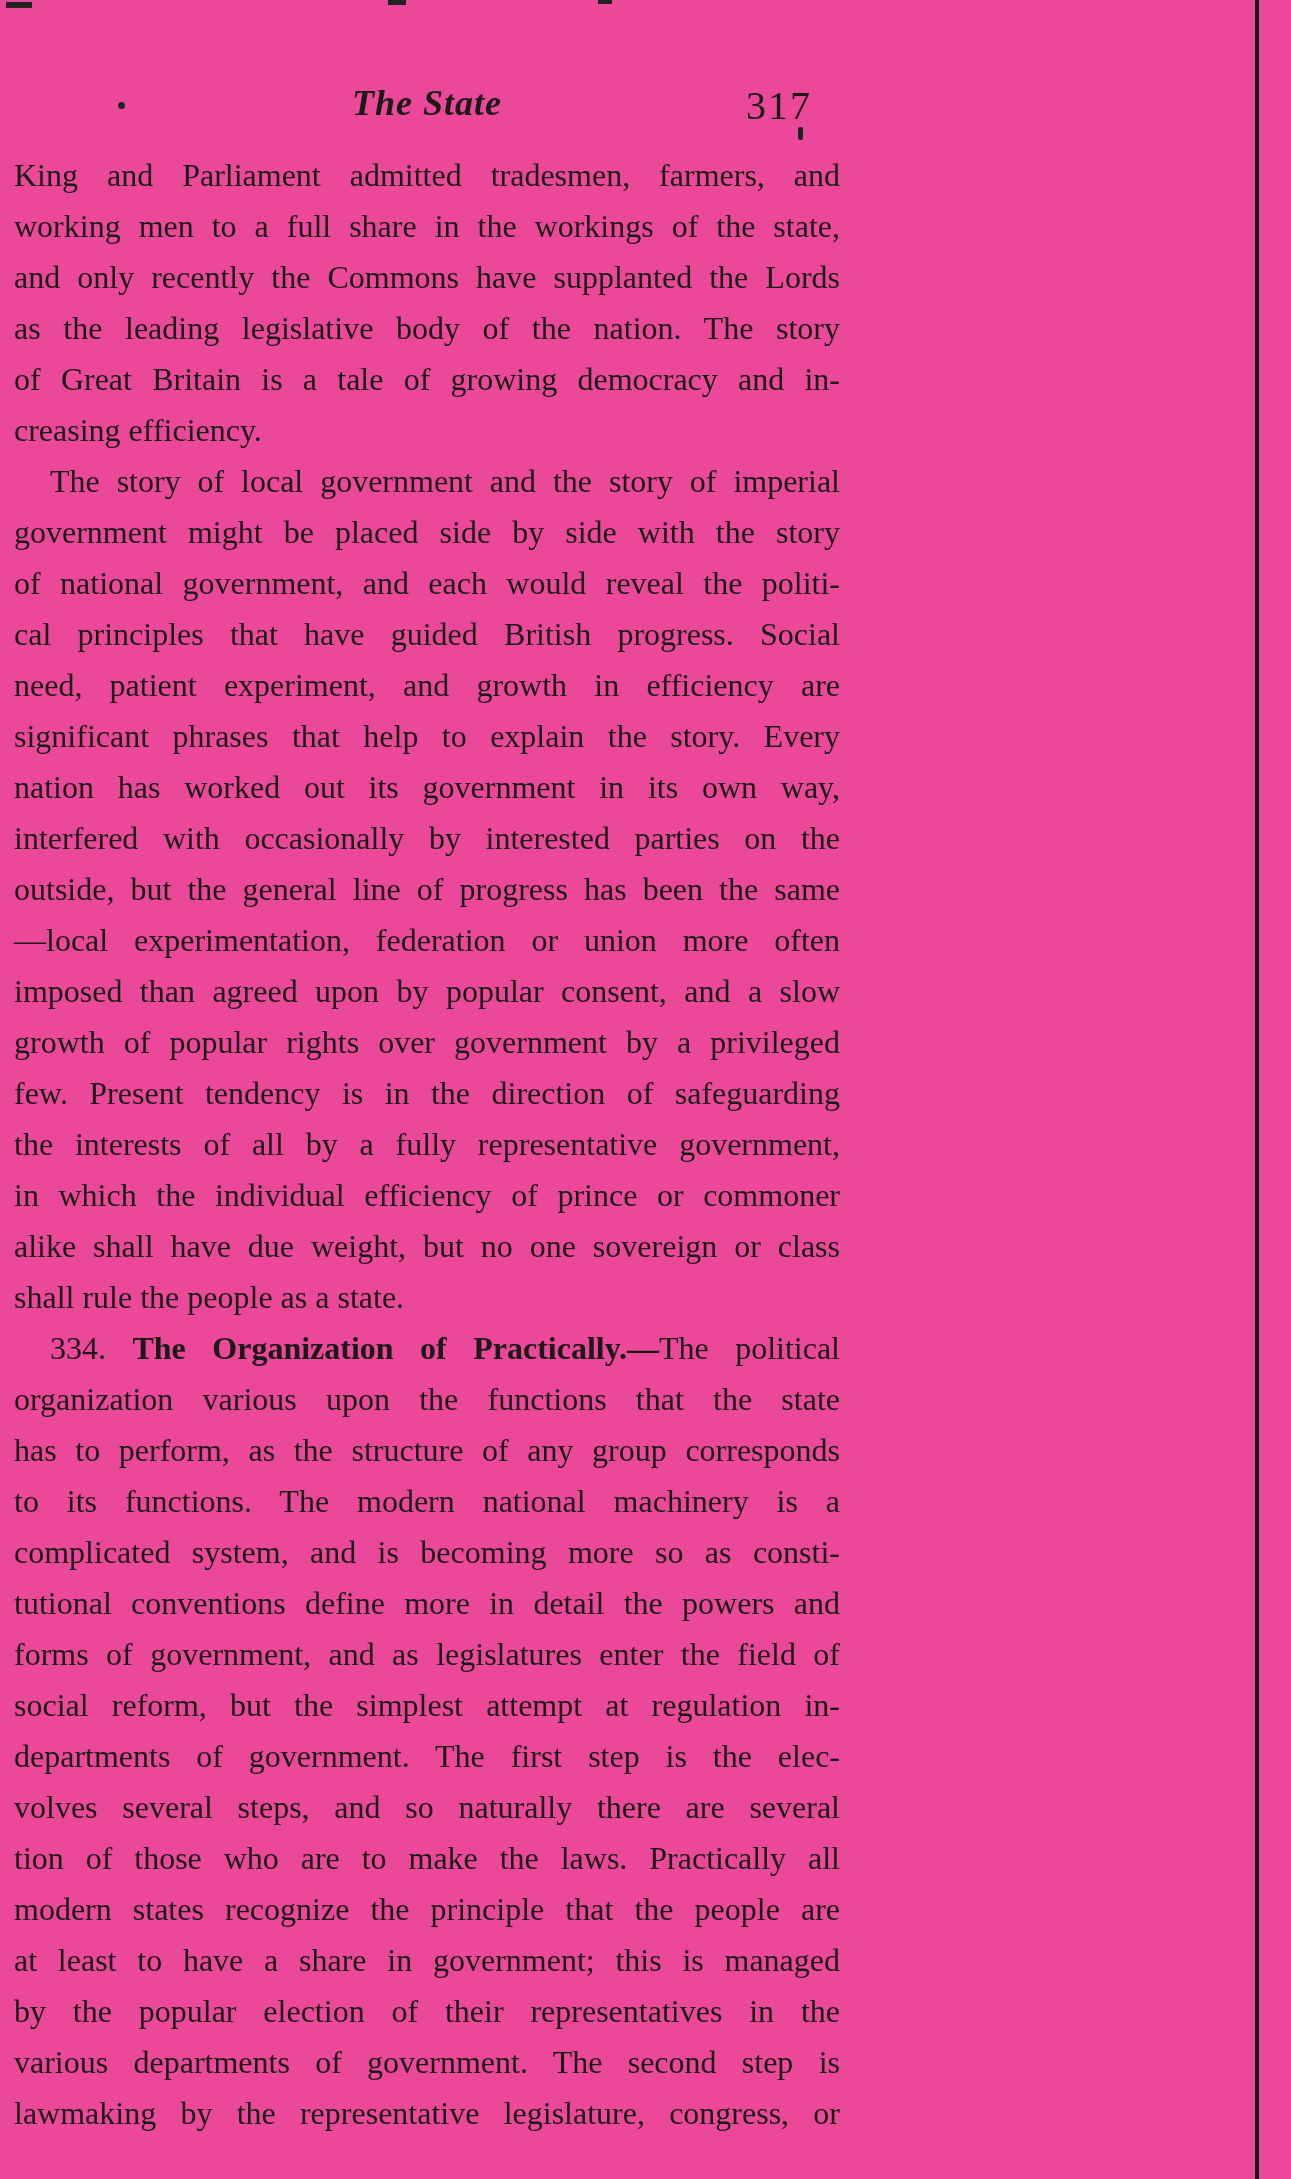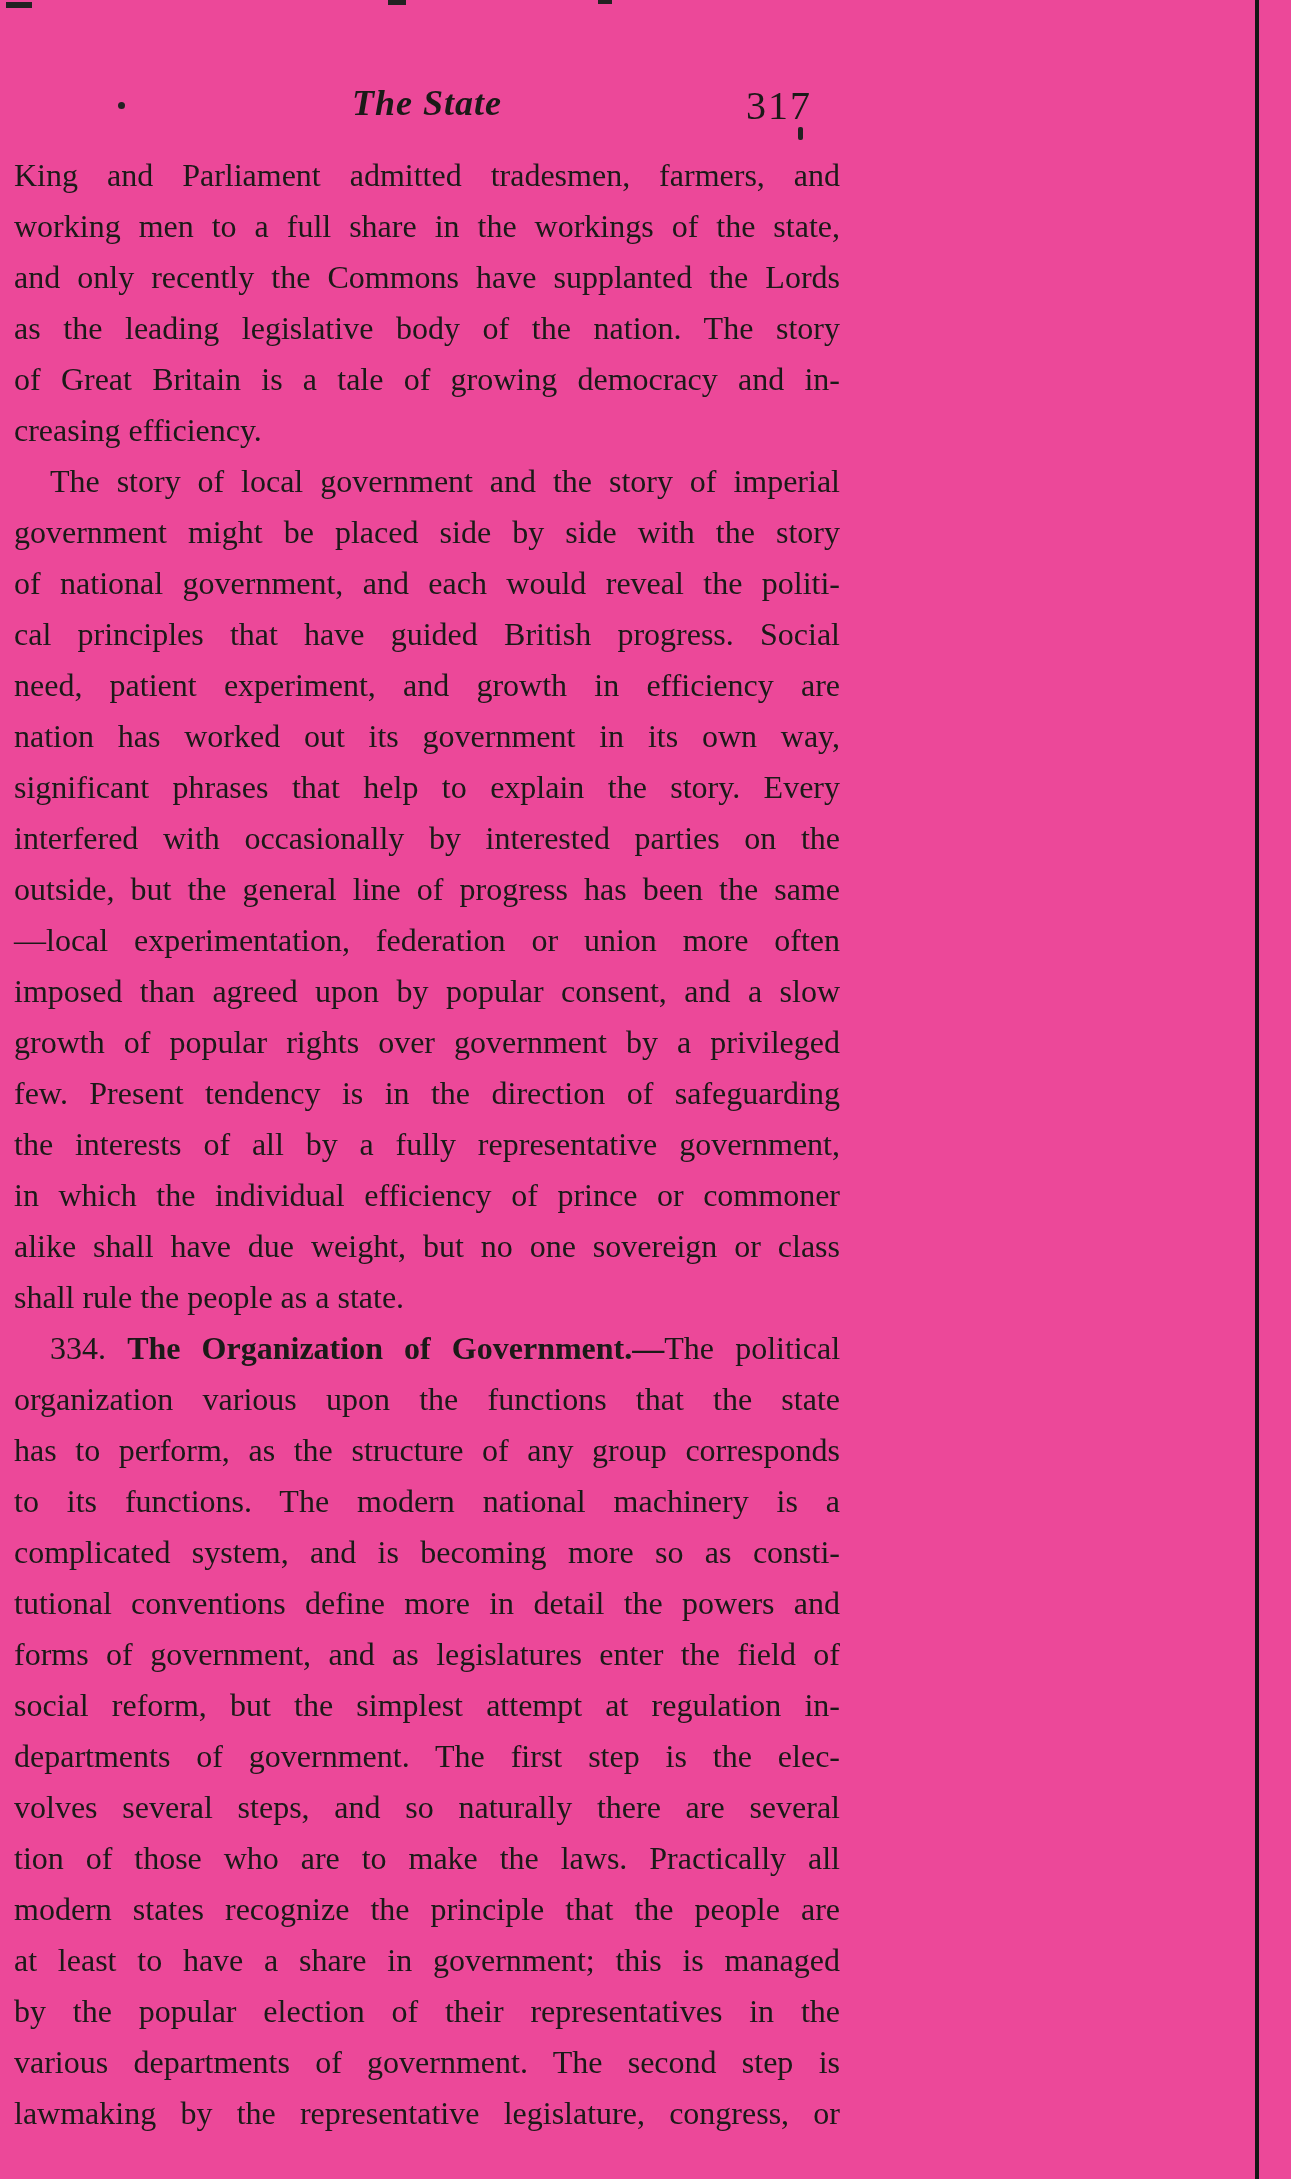--- a/index.html
+++ b/index.html
@@ -115,35 +115,35 @@
           <div class="line">as the leading legislative body of the nation. The story</div>
           <div class="line">of Great Britain is a tale of growing democracy and in-</div>
           <div class="line last">creasing efficiency.</div>
         </div>
         <div class="paragraph">
           <div class="line indent">The story of local government and the story of imperial</div>
           <div class="line">government might be placed side by side with the story</div>
           <div class="line">of national government, and each would reveal the politi-</div>
           <div class="line">cal principles that have guided British progress. Social</div>
           <div class="line">need, patient experiment, and growth in efficiency are</div>
+          <div class="line">significant phrases that help to explain the story. Every</div>
           <div class="line">nation has worked out its government in its own way,</div>
-          <div class="line">significant phrases that help to explain the story. Every</div>
           <div class="line">interfered with occasionally by interested parties on the</div>
           <div class="line">outside, but the general line of progress has been the same</div>
           <div class="line">—local experimentation, federation or union more often</div>
           <div class="line">imposed than agreed upon by popular consent, and a slow</div>
           <div class="line">growth of popular rights over government by a privileged</div>
           <div class="line">few. Present tendency is in the direction of safeguarding</div>
           <div class="line">the interests of all by a fully representative government,</div>
           <div class="line">in which the individual efficiency of prince or commoner</div>
           <div class="line">alike shall have due weight, but no one sovereign or class</div>
           <div class="line last">shall rule the people as a state.</div>
         </div>
         <div class="paragraph">
-          <div class="line indent"><span>334. </span><span class="bold">The Organization of Government.—</span><span>The political</span></div>
+          <div class="line indent"><span>334. </span><span class="bold">The Organization of Practically.—</span><span>The political</span></div>
           <div class="line">organization various upon the functions that the state</div>
           <div class="line">has to perform, as the structure of any group corresponds</div>
           <div class="line">to its functions. The modern national machinery is a</div>
           <div class="line">complicated system, and is becoming more so as consti-</div>
           <div class="line">tutional conventions define more in detail the powers and</div>
           <div class="line">forms of government, and as legislatures enter the field of</div>
           <div class="line">social reform, but the simplest attempt at regulation in-</div>
           <div class="line">departments of government. The first step is the elec-</div>
           <div class="line">volves several steps, and so naturally there are several</div>
           <div class="line">tion of those who are to make the laws. Practically all</div>

